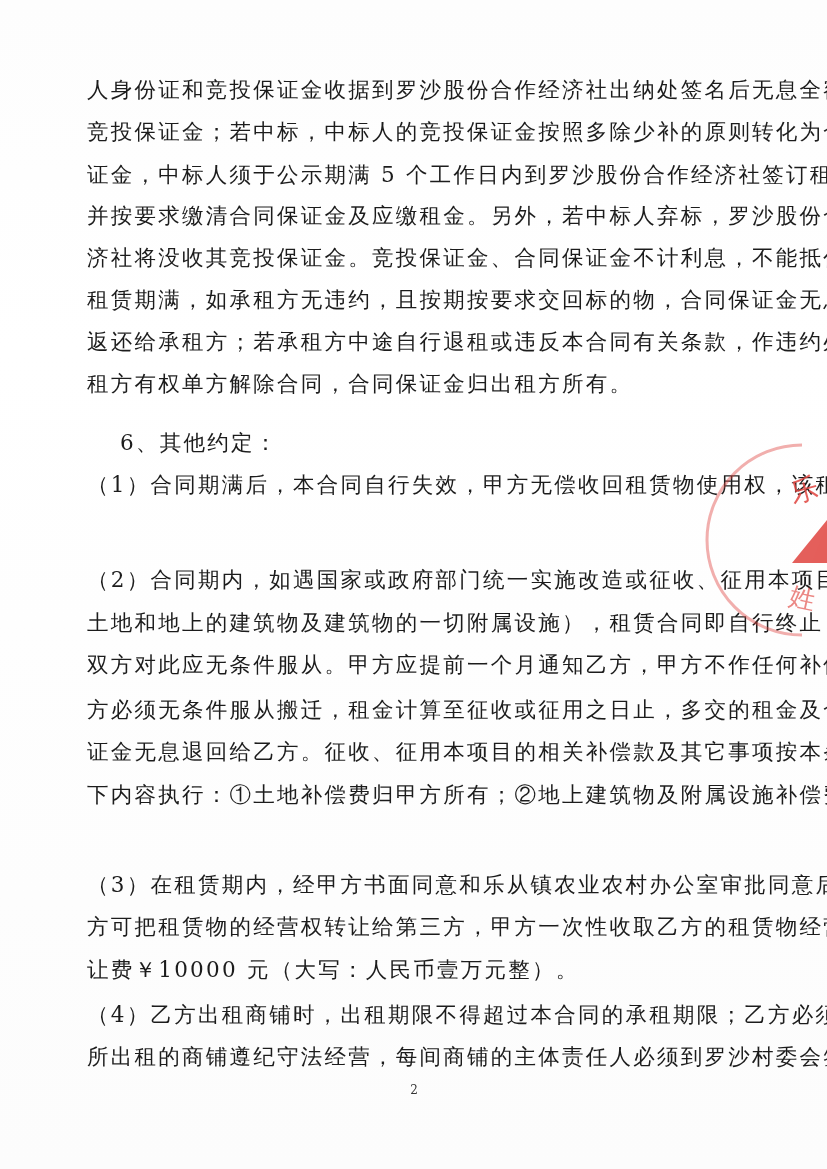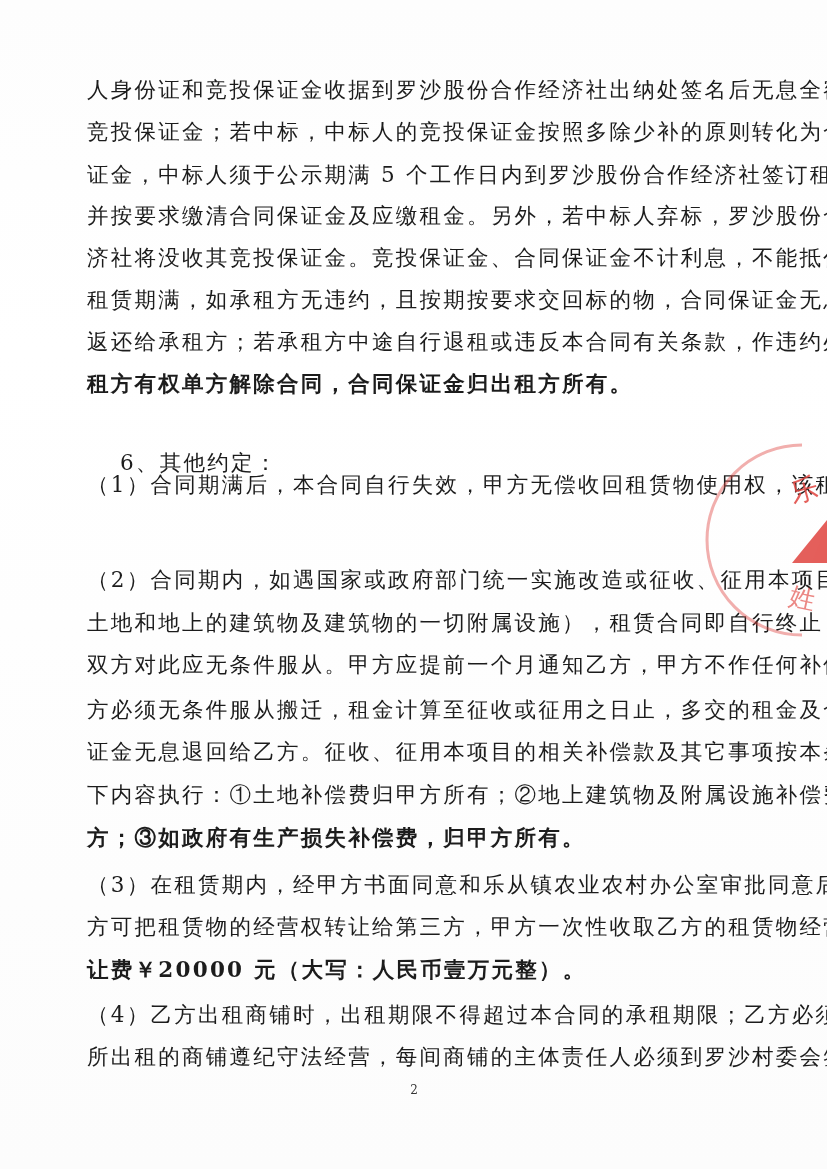--- a/index.html
+++ b/index.html
@@ -21,21 +21,21 @@
     left: 87px;
     width: 672px;
     height: 30px;
     line-height: 30px;
     font-size: 21.5px;
     white-space: nowrap;
     letter-spacing: 2.25px;
     text-align: justify;
     text-align-last: justify;
   }
-  .line.last { text-align-last: left; font-weight: bold; }
+  .line.last { text-align-last: left; }
   .line.indent { left: 120px; width: 300px; text-align-last: left; }
   .page-number {
     position: absolute;
     left: 404px; top: 1083px;
     width: 20px; text-align: center;
     font-size: 12px; color: #333;
   }
   .stamp {
     position: absolute;
     left: 782px; top: 445px;
@@ -50,35 +50,34 @@
 
   <div class="line" style="top:75px">人身份证和竞投保证金收据到罗沙股份合作经济社出纳处签名后无息全额退还</div>
   <div class="line" style="top:117px">竞投保证金；若中标，中标人的竞投保证金按照多除少补的原则转化为合同保</div>
   <div class="line" style="top:160px">证金，中标人须于公示期满 5 个工作日内到罗沙股份合作经济社签订租赁合同</div>
   <div class="line" style="top:201px">并按要求缴清合同保证金及应缴租金。另外，若中标人弃标，罗沙股份合作经</div>
   <div class="line" style="top:243px">济社将没收其竞投保证金。竞投保证金、合同保证金不计利息，不能抵作租金。</div>
   <div class="line" style="top:285px">租赁期满，如承租方无违约，且按期按要求交回标的物，合同保证金无息全额</div>
   <div class="line" style="top:327px">返还给承租方；若承租方中途自行退租或违反本合同有关条款，作违约处理，出</div>
   <div class="line last" style="top:369px">租方有权单方解除合同，合同保证金归出租方所有。</div>
 
-  <div class="line indent" style="top:448px">6、其他约定：</div>
+  <div class="line indent" style="top:428px">6、其他约定：</div>
 
   <div class="line" style="top:470px">（1）合同期满后，本合同自行失效，甲方无偿收回租赁物使用权，该租赁物</div>
 
   <div class="line" style="top:565px">（2）合同期内，如遇国家或政府部门统一实施改造或征收、征用本项目（含</div>
   <div class="line" style="top:608px">土地和地上的建筑物及建筑物的一切附属设施），租赁合同即自行终止，甲乙</div>
   <div class="line" style="top:650px">双方对此应无条件服从。甲方应提前一个月通知乙方，甲方不作任何补偿，乙</div>
   <div class="line" style="top:695px">方必须无条件服从搬迁，租金计算至征收或征用之日止，多交的租金及合同保</div>
   <div class="line" style="top:737px">证金无息退回给乙方。征收、征用本项目的相关补偿款及其它事项按本条款以</div>
   <div class="line" style="top:780px">下内容执行：①土地补偿费归甲方所有；②地上建筑物及附属设施补偿费归甲</div>
-  <div class="line last" style="top:823px">方；③如政府有生产损失补偿费，归甲方所有。</div>
 
   <div class="line" style="top:870px">（3）在租赁期内，经甲方书面同意和乐从镇农业农村办公室审批同意后，乙</div>
   <div class="line" style="top:912px">方可把租赁物的经营权转让给第三方，甲方一次性收取乙方的租赁物经营权转</div>
-  <div class="line last" style="top:955px">让费￥20000 元（大写：人民币壹万元整）。</div>
+  <div class="line last" style="top:955px">让费￥10000 元（大写：人民币壹万元整）。</div>
 
   <div class="line" style="top:1000px">（4）乙方出租商铺时，出租期限不得超过本合同的承租期限；乙方必须督促</div>
   <div class="line" style="top:1042px">所出租的商铺遵纪守法经营，每间商铺的主体责任人必须到罗沙村委会签订</div>
 
   <div class="page-number">2</div>
 
   <svg class="stamp" viewBox="0 0 120 190" width="120" height="190">
     <g fill="#e0443f" stroke="#e0443f" opacity="0.85">
 
       <path d="M 20 0 A 95 95 0 0 0 20 190" fill="none" stroke-width="3" opacity="0.5"></path>

